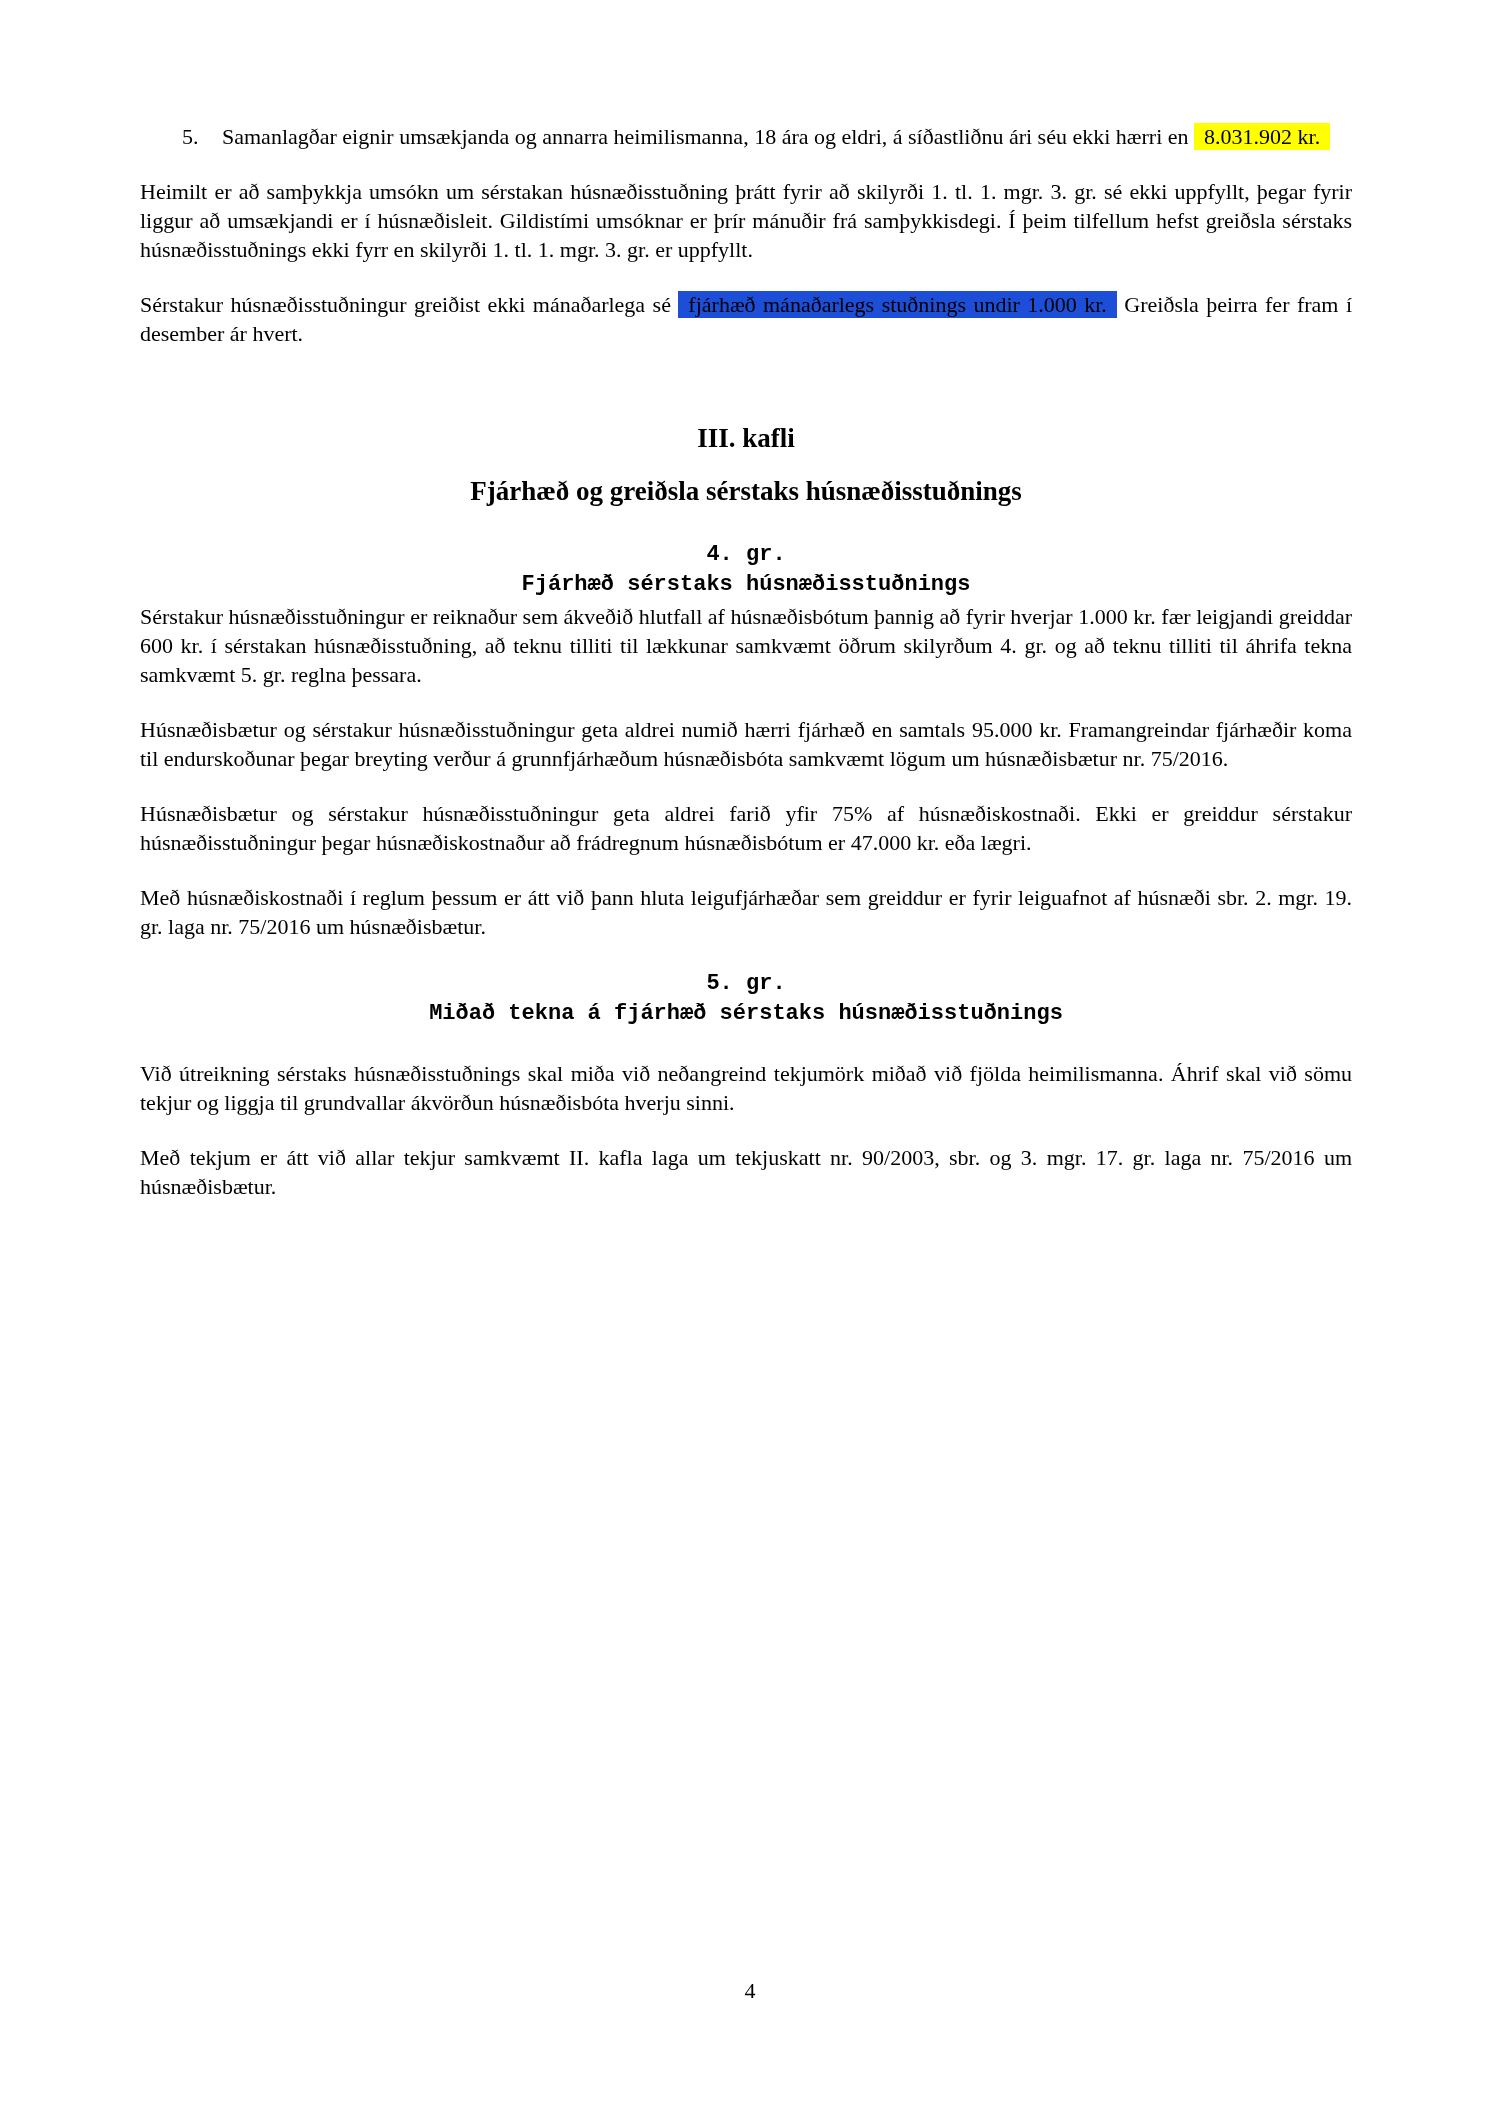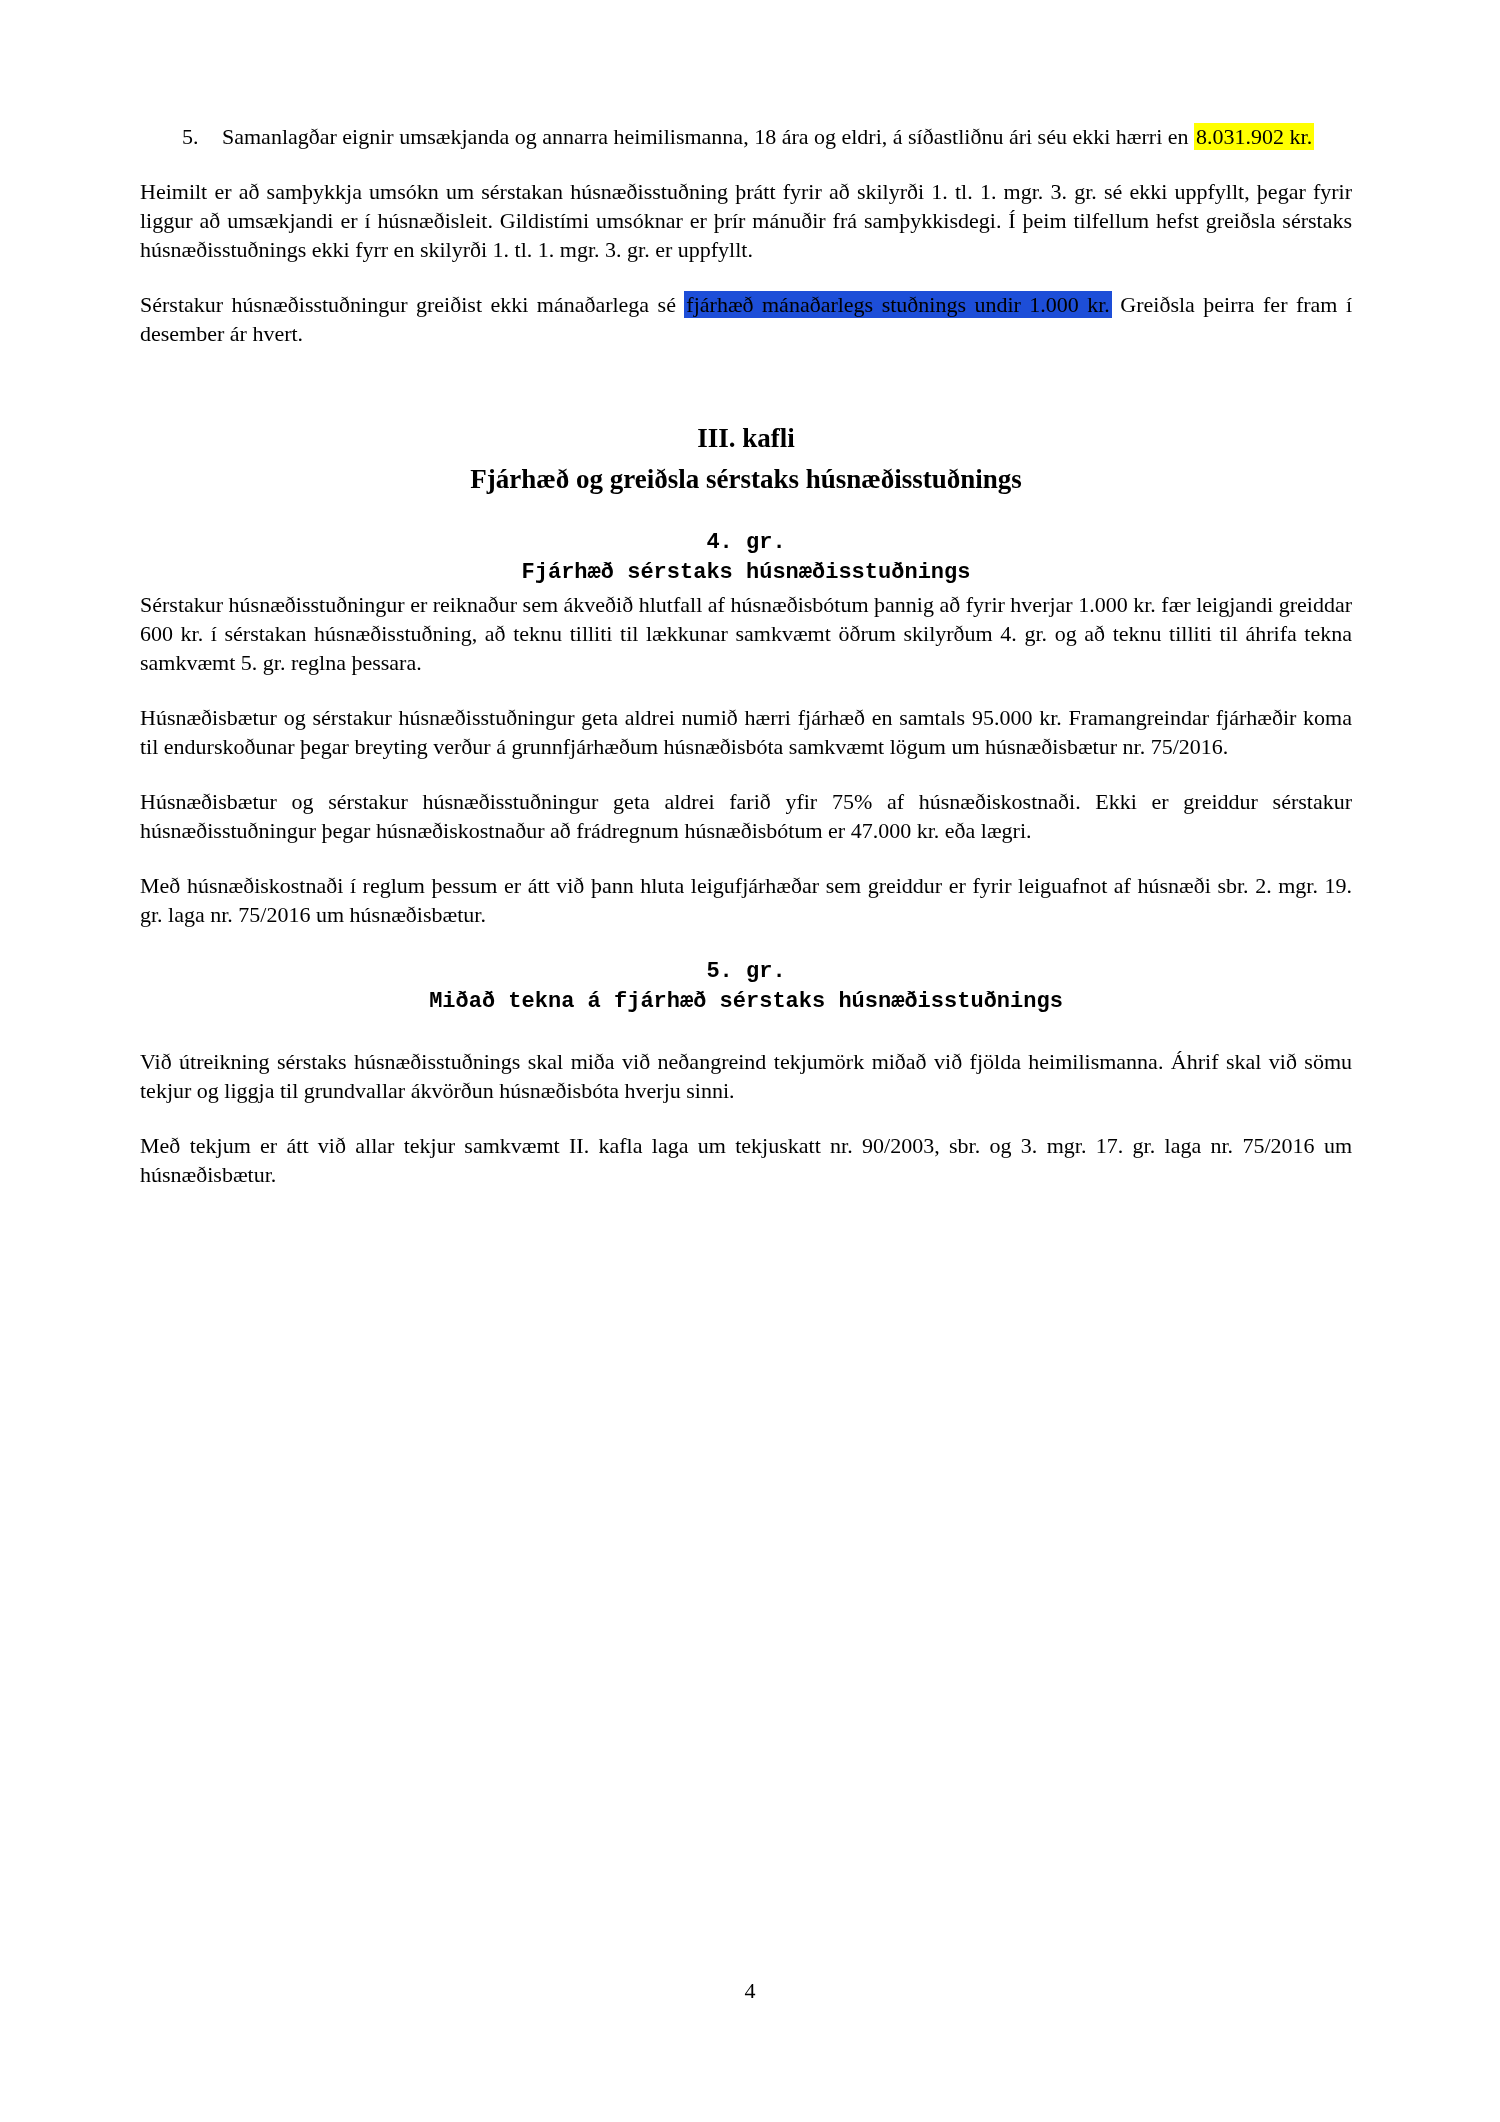--- a/index.html
+++ b/index.html
@@ -48,41 +48,41 @@
   .chapter-kicker {
     font-weight: bold;
     font-size: 27px;
     line-height: 36px;
     margin: 0;
   }
   .chapter-title {
     font-weight: bold;
     font-size: 27px;
     line-height: 38px;
-    margin: 4px;
+    margin: 16px;
   }
   .section-head {
     text-align: center;
     font-weight: bold;
     margin: 28px 0 0 0;
     font-family: Liberation Mono, monospace;
   }
   .section-number {
     margin: 0;
     line-height: 30px;
   }
   .section-title {
     margin: 0 0 2px 0;
     line-height: 30px;
   }
   .section-head.spaced-after {
     margin-bottom: 30px;
   }
   .hl {
-    padding: 1px 2px;
+    padding: 1px 10px;
   }
   .page-number {
     position: absolute;
     left: 0;
     right: 0;
     bottom: 118px;
     text-align: center;
     font-size: 22px;
   }
 </style>

